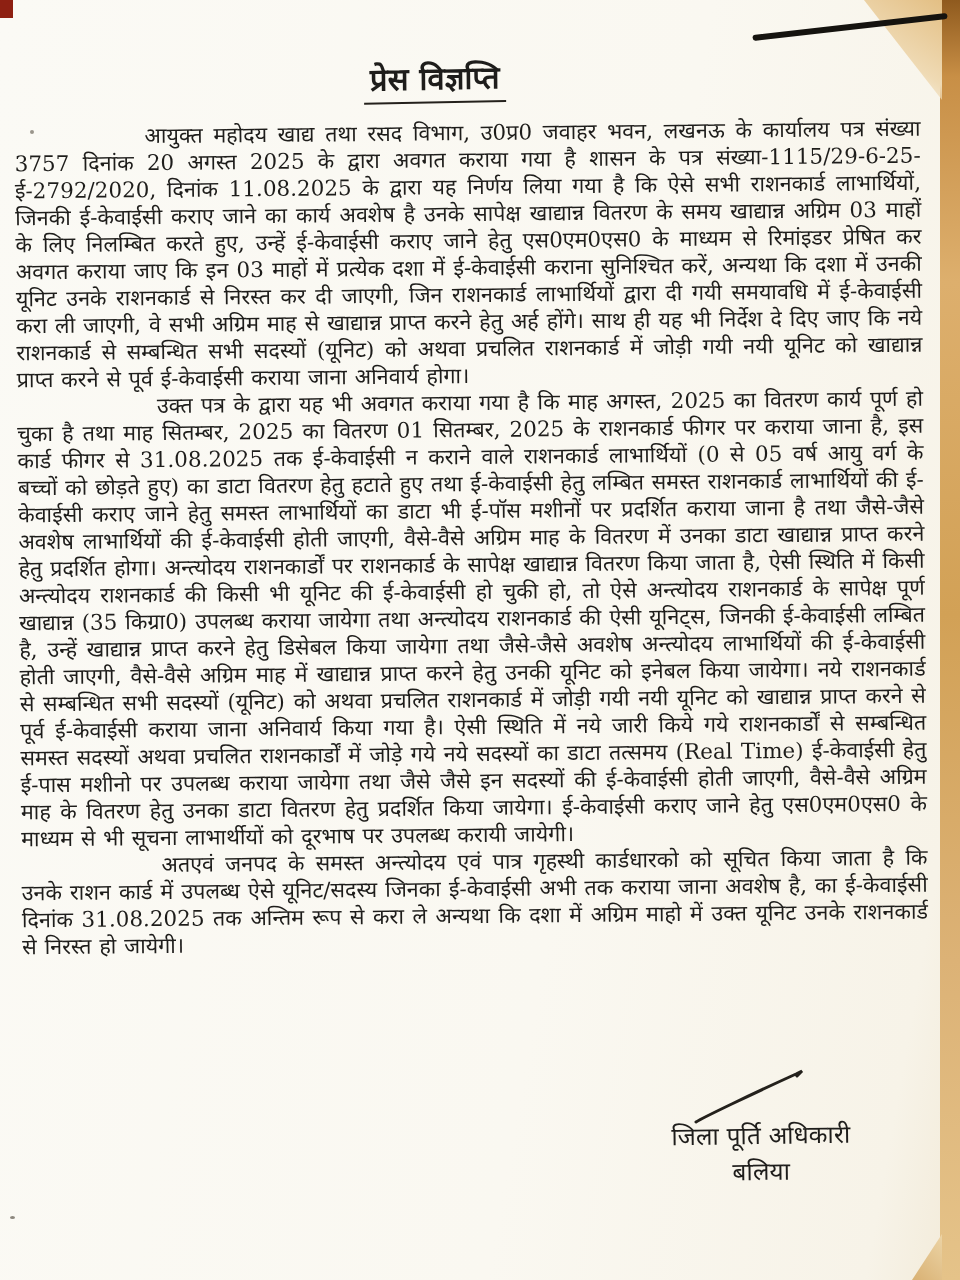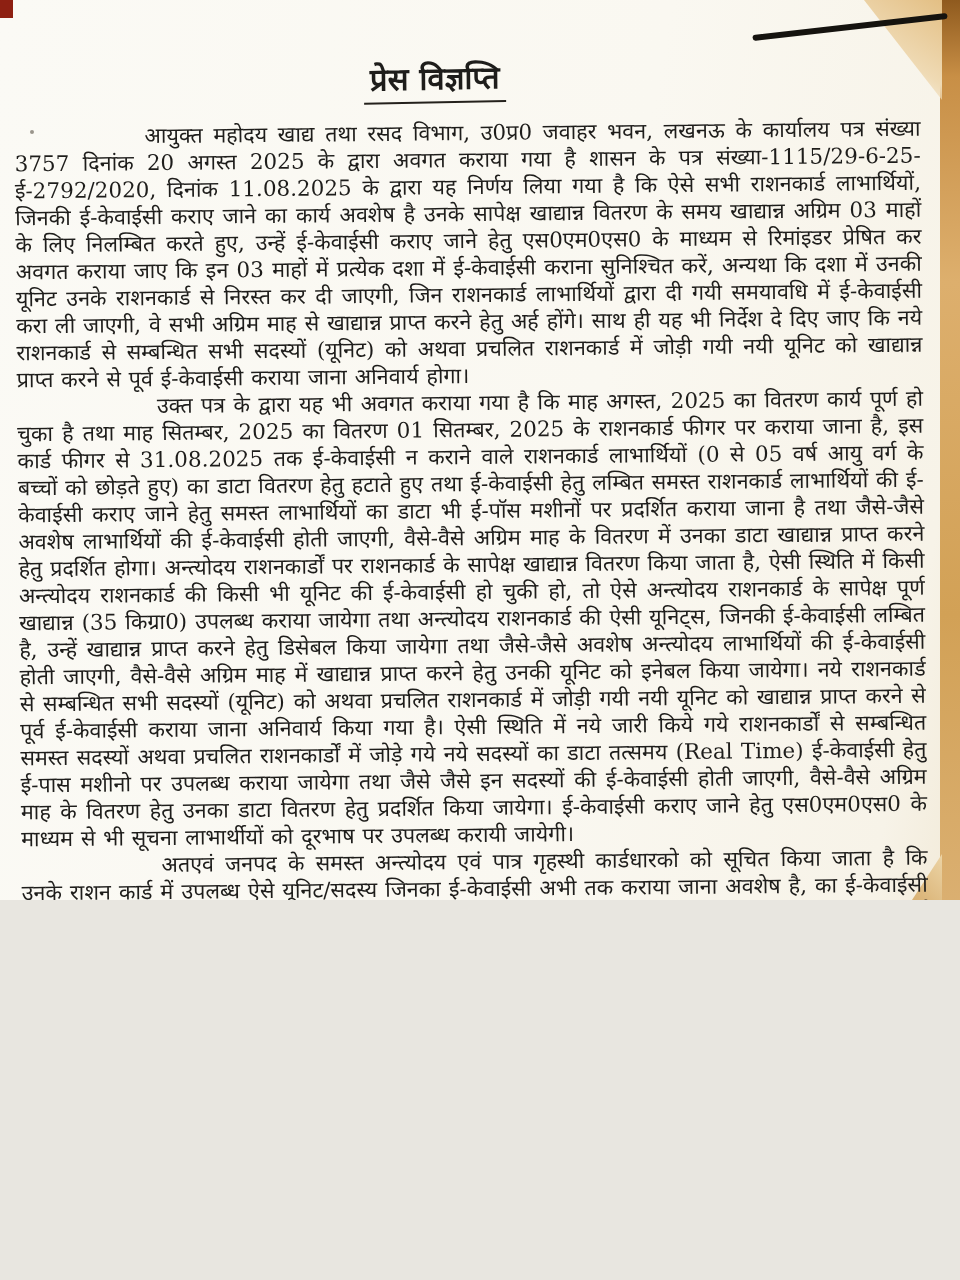--- a/index.html
+++ b/index.html
@@ -1,18 +1,18 @@
 <!DOCTYPE html>
 <html><head>
 <meta charset="utf-8">
 <style>
   html,body { margin:0; padding:0; background:#e8e6e0; }
   .page {
     position:relative;
-    width:960px; height:900px;
+    width:960px; height:1280px;
     margin:0 auto;
     background:linear-gradient(100deg,#fbfaf5 0%, #faf8f1 60%, #f7f3e8 92%, #f2ead8 100%);
     overflow:hidden;
     font-family:"DejaVu Serif", "Liberation Serif", serif;
     color:#1e1d1b;
   }
   
   .edge-right {
     position:absolute; right:0; top:0; width:20px; height:1280px;
     background:linear-gradient(180deg,#8f5a1e 0%, #c88f46 6%, #ddaf6d 22%, #d2a156 48%, #dcb276 75%, #e5c389 100%);

